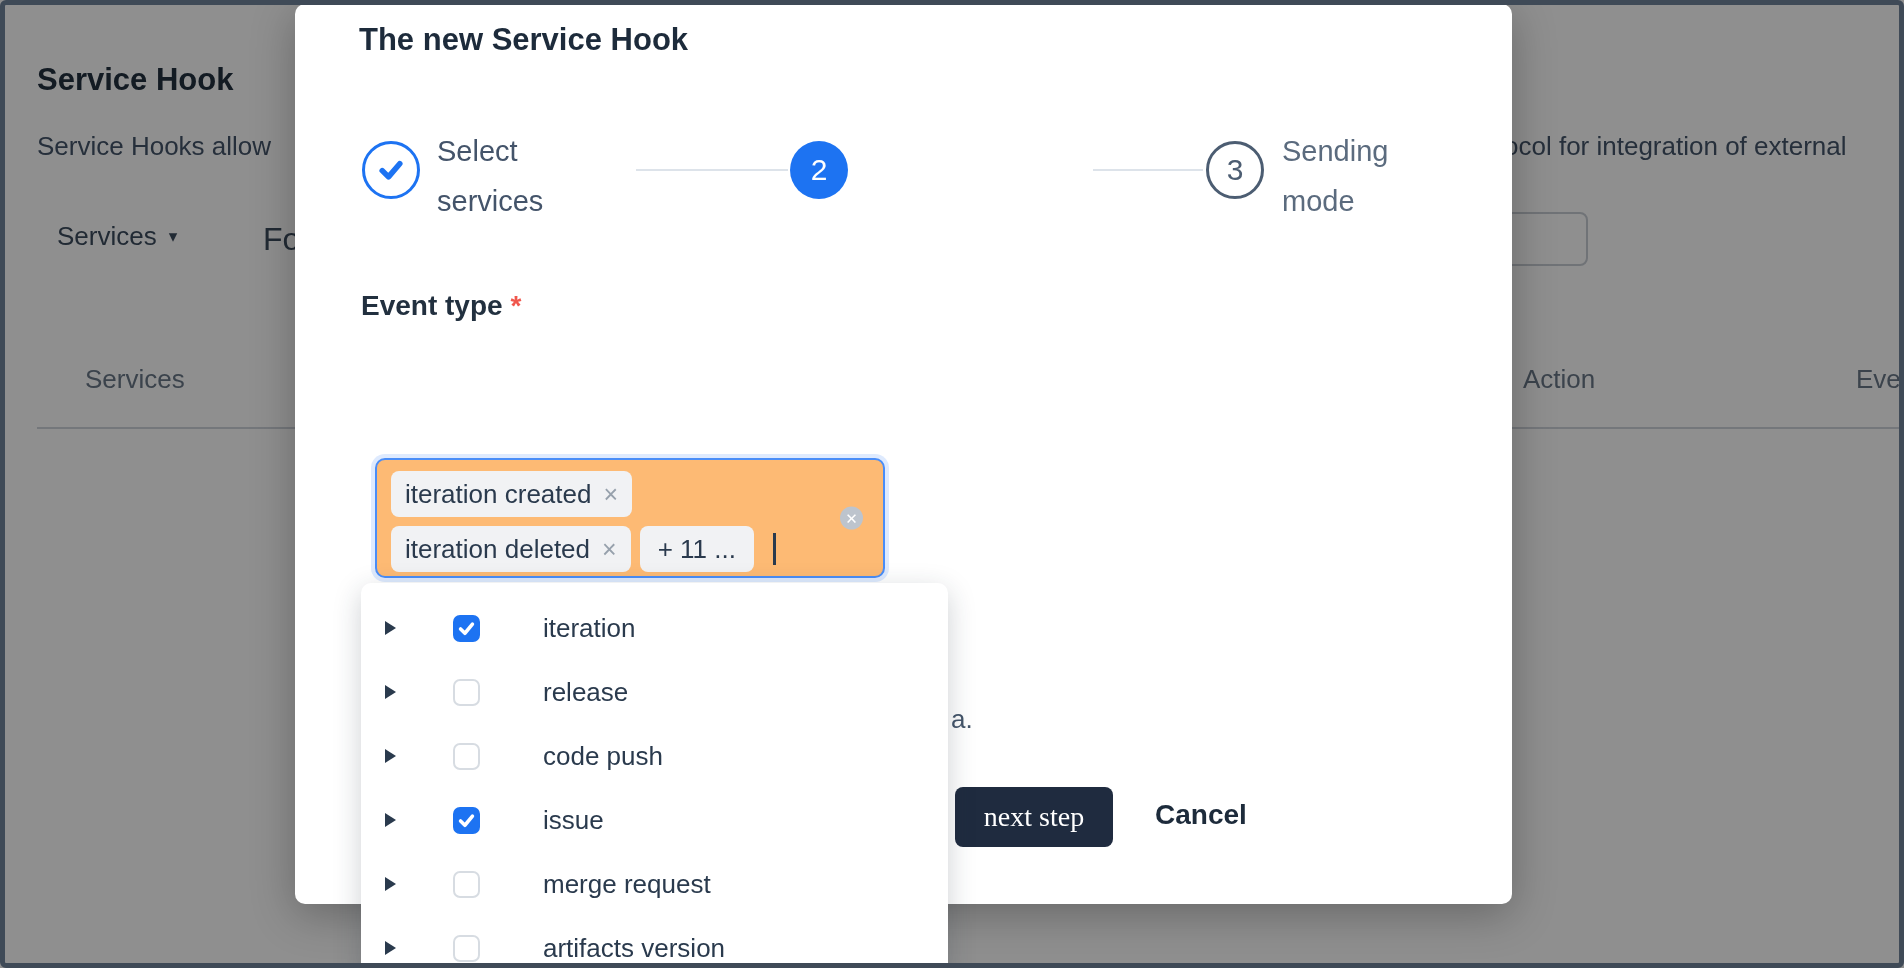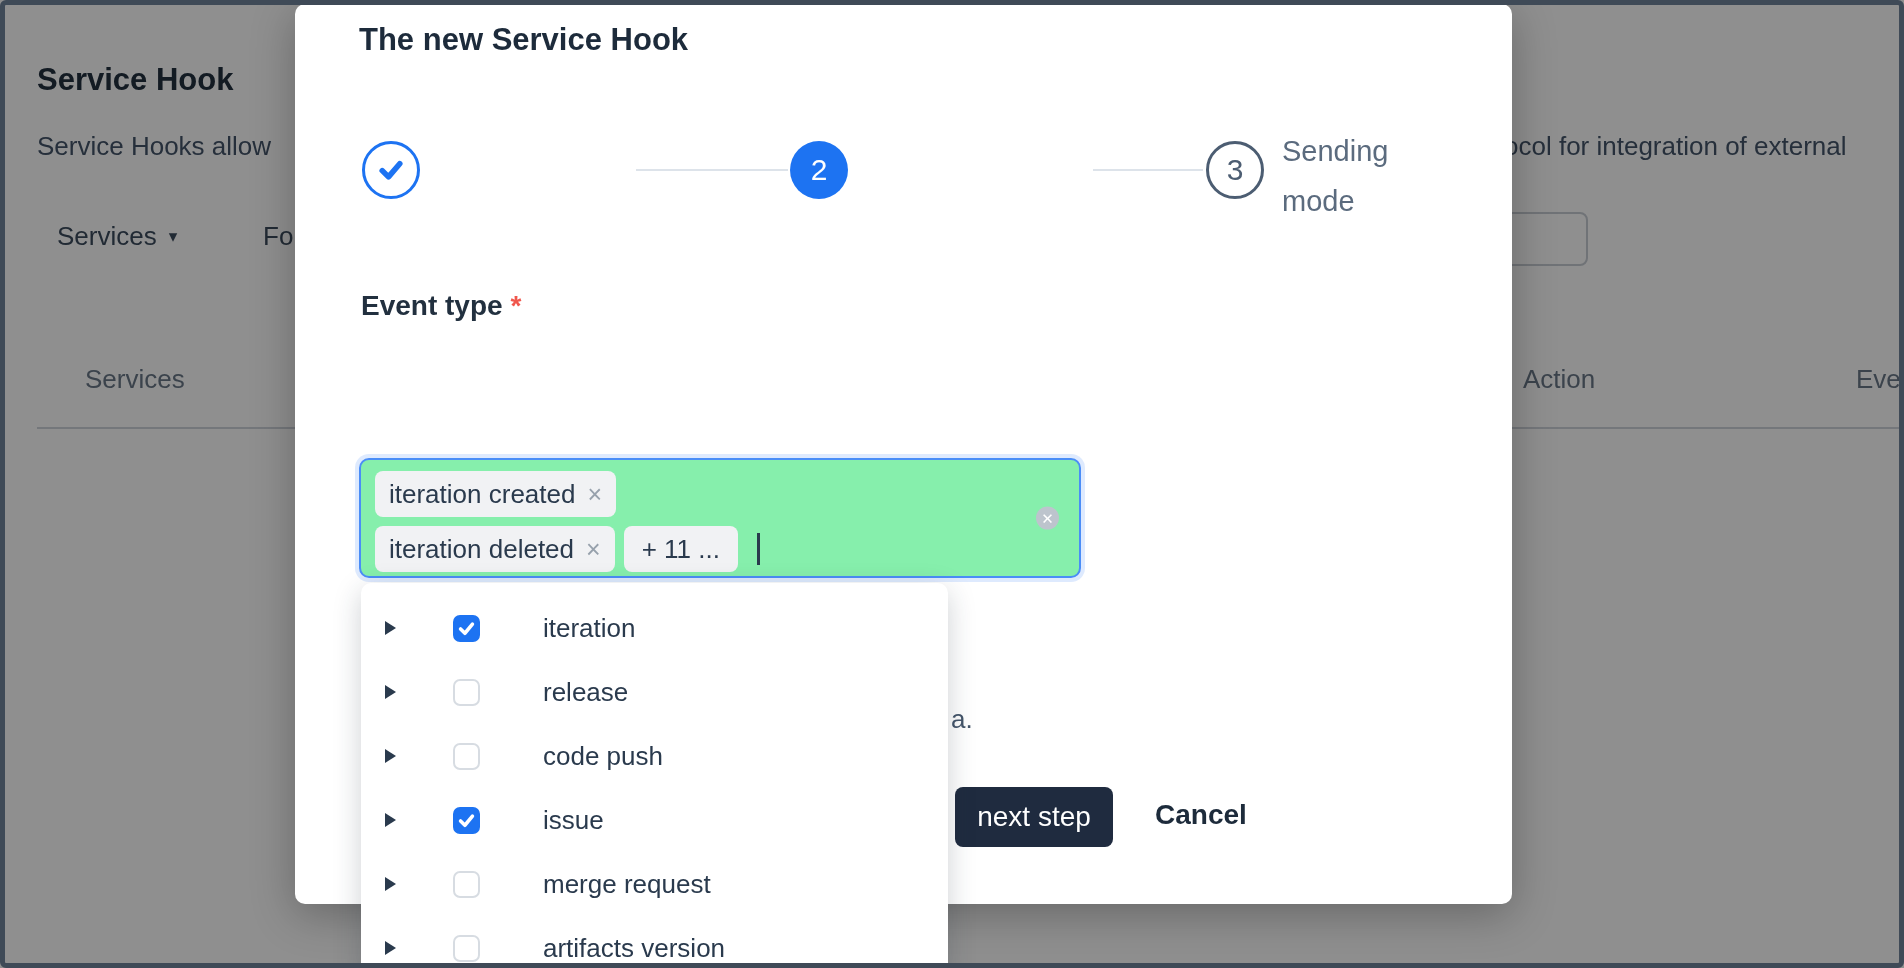--- a/index.html
+++ b/index.html
@@ -10,21 +10,21 @@
   .frame-border { position:absolute; inset:0; border:5px solid #3f4a57; border-radius:6px;
     z-index:60; pointer-events:none; }
 
   
   .bg-page { position:absolute; inset:0; z-index:1; background:#fff; }
   .bg-title { position:absolute; left:37px; top:62px; font-size:31px; font-weight:bold; color:#22303f; }
   .bg-intro-left { position:absolute; left:37px; top:131px; font-size:26px; color:#44556a; white-space:nowrap; }
   .bg-intro-right { position:absolute; left:1504px; top:131px; font-size:26px; color:#44556a; white-space:nowrap; }
   .bg-filter { position:absolute; left:57px; top:221px; font-size:26px; color:#3c4c5e; display:flex; align-items:center; gap:12px; }
   .bg-filter .caret { font-size:17px; color:#3c4c5e; }
-  .bg-filter2 { position:absolute; left:263px; top:221px; font-size:26px; color:#3c4c5e; white-space:nowrap; }
+  .bg-filter2 { position:absolute; left:263px; top:221px; font-size:32px; color:#3c4c5e; white-space:nowrap; }
   .bg-search { position:absolute; left:1458px; top:212px; width:130px; height:54px;
     border:2px solid #c8cdd4; border-radius:8px; background:#fff; }
   .bg-th { position:absolute; top:364px; font-size:26px; color:#6a7888; white-space:nowrap; }
   .bg-th.c1 { left:85px; } .bg-th.c2 { left:1523px; } .bg-th.c3 { left:1856px;text-align:center; }
   .bg-divider { position:absolute; left:37px; top:427px; width:1867px; height:2px; background:#cfd5dc; }
 
   .overlay { position:absolute; inset:0; background:rgba(0,0,0,0.44); z-index:10; }
 
   
   .modal { position:absolute; left:295px; top:4px; width:1217px; height:900px; background:#fff;
@@ -44,38 +44,38 @@
   .step-line { position:absolute; top:165px; height:2px; background:#dde3ea; }
   .step-line.s1 { left:341px; width:152px; }
   .step-line.s2 { left:798px; width:110px; }
   .check-svg { width:30px; height:30px; }
 
   
   .field-label { position:absolute; left:66px; top:286px; font-size:28px; font-weight:bold; color:#22303f; }
   .field-label .req { color:#f0574d; font-weight:bold; margin-left:8px; }
   .note { position:absolute; left:66px; top:350px; font-size:26px; line-height:45px; color:#5b6b7e; }
 
-  .tag-input { position:absolute; left:64px; top:454px; width:722px; height:120px;
-    border:2px solid #4a8df7; border-radius:10px; background:#86efac;
+  .tag-input { position:absolute; left:80px; top:454px; width:510px; height:120px;
+    border:2px solid #4a8df7; border-radius:10px; background:#fdba74;
     box-shadow:0 0 0 4px rgba(47,124,246,0.16); padding:11px 14px; }
   .tag-row { display:flex; align-items:center; gap:9px; margin-bottom:9px; }
   .tag { display:inline-flex; align-items:center; background:#f1f2f4; border-radius:8px;
     padding:4px 14px; font-size:26px; color:#2a3a4d; line-height:38px; white-space:nowrap; }
   .tag .x { margin-left:12px; color:#97a1ac; font-size:25px; cursor:pointer; }
   .tag.more { padding:4px 18px; }
   .caret-bar { width:3px; height:32px; background:#2a3a4d; margin-left:10px; }
   .clear-btn { position:absolute; right:20px; top:50%; transform:translateY(-50%);
     width:23px; height:23px; border-radius:50%; background:#bdc4cd; color:#fff;
     display:flex; align-items:center; justify-content:center; font-size:15px; font-weight:bold; }
 
   .hidden-fragment { position:absolute; left:656px; top:700px; font-size:26px; color:#44556a; }
 
   .next-btn { position:absolute; left:660px; top:783px; width:158px; height:60px;
     background:#1f2b3f; border:none; border-radius:8px; color:#fff; font-size:28px;
-    font-family:Liberation Sans, sans-serif; cursor:pointer; }
+    font-family:Liberation Serif, serif; cursor:pointer; }
   .cancel-btn { position:absolute; left:860px; top:795px; background:none; border:none;
     font-size:28px; font-weight:600; color:#1d2b3b; font-family:inherit; cursor:pointer; }
 
   
   .dropdown { position:absolute; left:361px; top:583px; width:587px; height:392px; background:#fff;
     border-radius:10px; box-shadow:0 8px 28px rgba(31,45,61,0.22); z-index:30; padding-top:13px; }
   .dd-item { height:64px; display:flex; align-items:center; padding-left:24px; cursor:pointer;gap:36px; }
   .dd-arrow { width:0; height:0; border-left:11px solid #2a3a4d; border-top:7px solid transparent;
     border-bottom:7px solid transparent; margin-right:21px; }
   .cb { width:27px; height:27px; border-radius:7px; border:2px solid #d7dce2; background:#fff;
@@ -111,20 +111,22 @@
   <div class="overlay"></div>
 
   <div class="modal">
     <div class="modal-title">The new Service Hook</div>
 
     <div class="step-circle done">
       <svg class="check-svg" viewBox="0 0 24 24" fill="none">
         <path d="M5 12.5 L10 17.5 L19 7" stroke="#1d73f2" stroke-width="4.5" stroke-linecap="round" stroke-linejoin="round"></path>
       </svg>
     </div>
+    <div class="step-label l1">Select
+services</div>
 
     <div class="step-line s1"></div>
 
     <div class="step-circle active">
       <span>2</span>
     </div>
 
     <div class="step-line s2"></div>
 
     <div class="step-circle pending">

